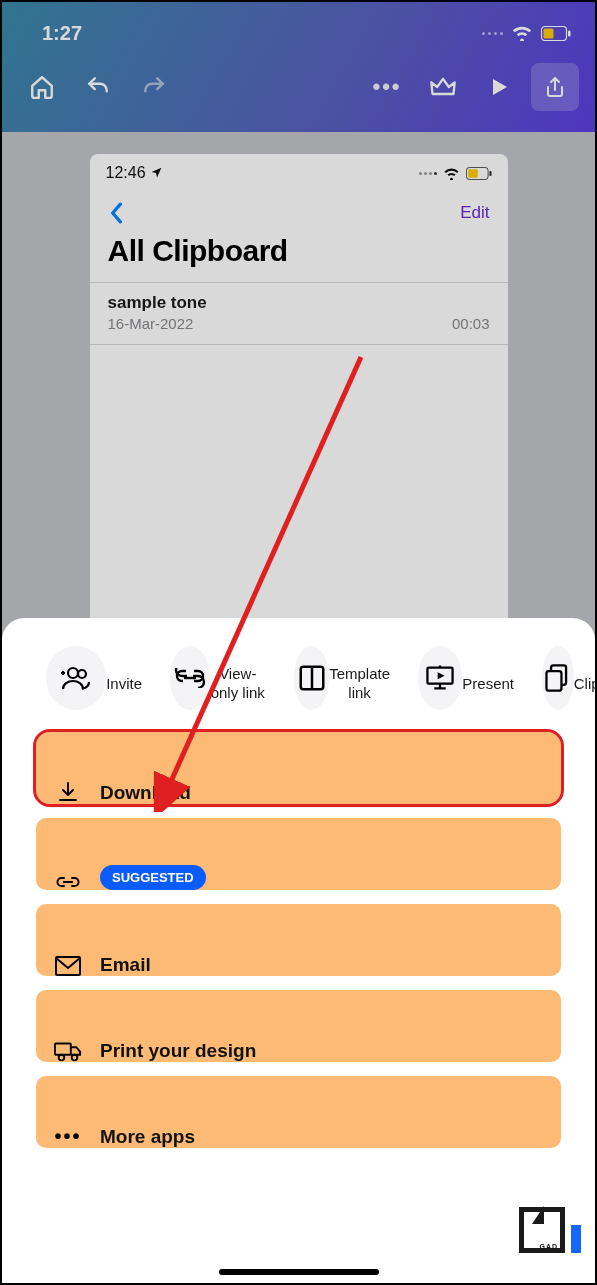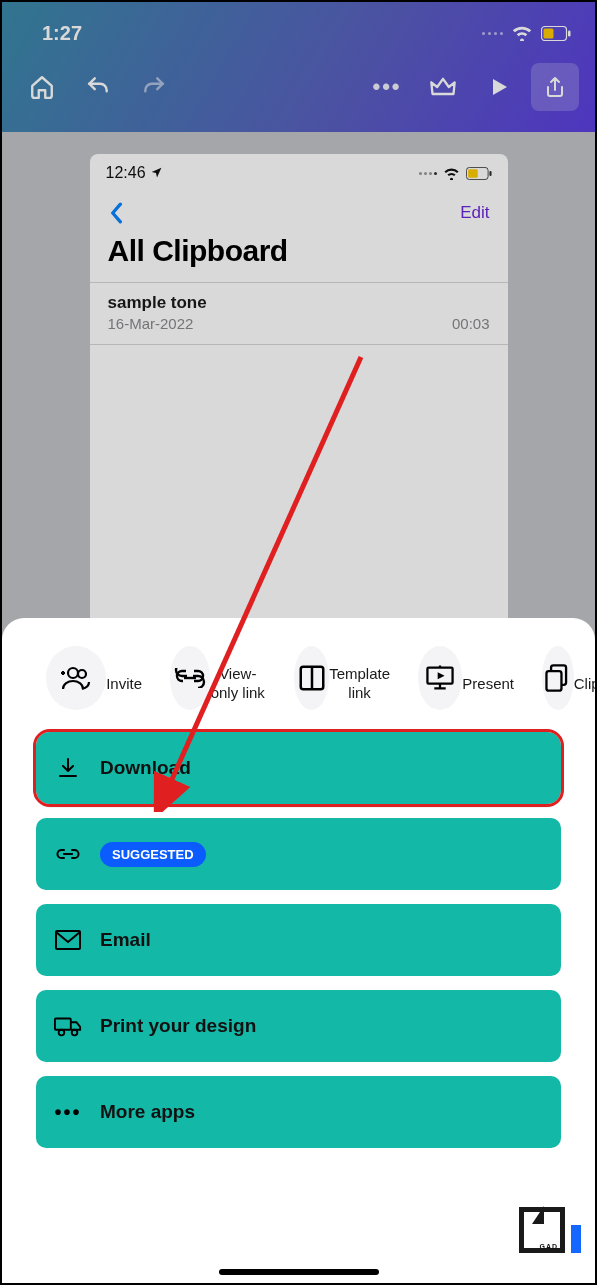--- a/index.html
+++ b/index.html
@@ -110,23 +110,23 @@
 }
 .icon-circle {
   width: 64px; height: 64px; border-radius: 50%;
   background: #f4f4f6;
   display: flex; align-items: center; justify-content: center;
   color: #000;
 }
 .icon-item .lbl { font-size: 15px; color: #1a1a1a; text-align: center; margin-top: 12px; line-height: 1.25; }
 .list { padding: 22px 34px 0; }
 .list-row {
-  display: flex; align-items: center;
+  display: flex; align-items: flex-end;
   height: 72px;
-  background: #14b8a6;
+  background: #fdba74;
   border-radius: 10px;
   padding: 0 18px;
   margin-bottom: 14px;
   gap: 18px;
 }
 .list-row .l-icon { width: 28px; display: flex; justify-content: center; color: #000; }
 .list-row .l-label { font-size: 19px; font-weight: 600; color: #111; flex: 1; }
 .badge {
   font-size: 13px; font-weight: 800;
   background: #0b5cff; color: #fff;

